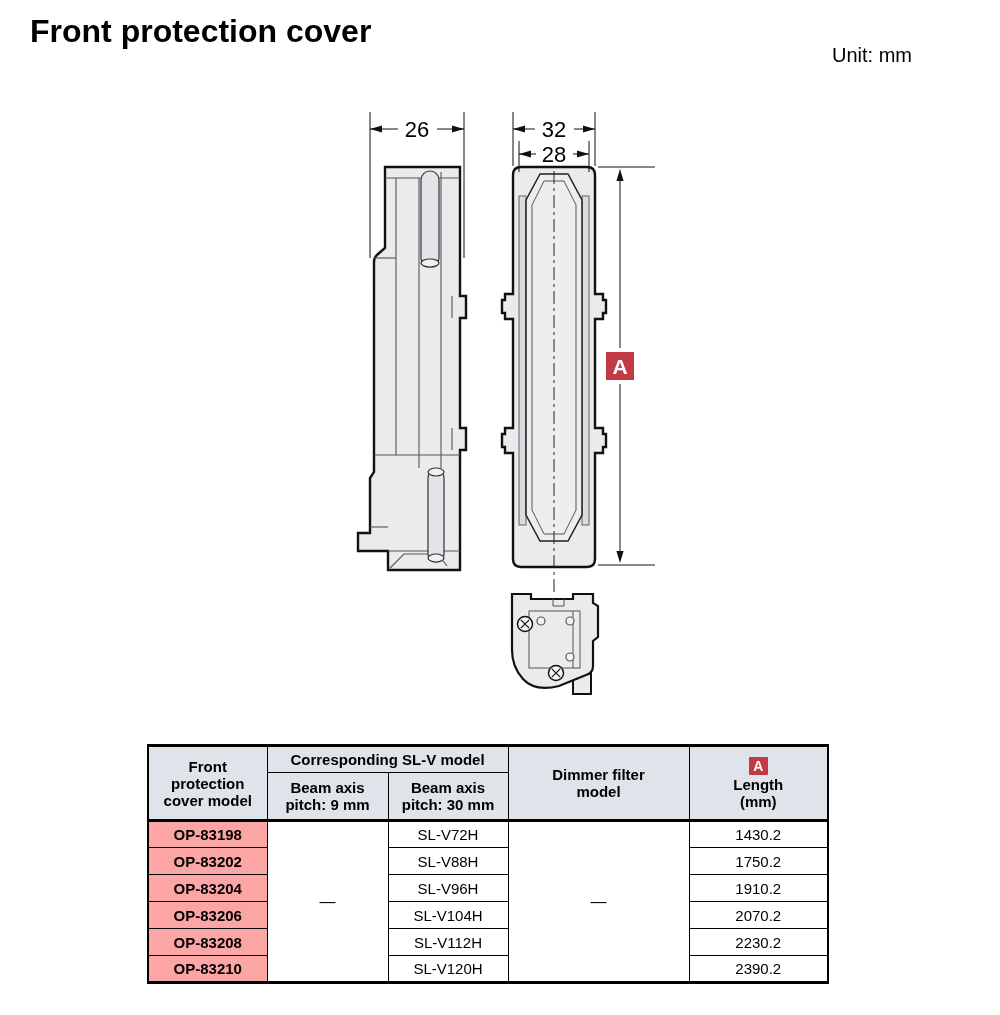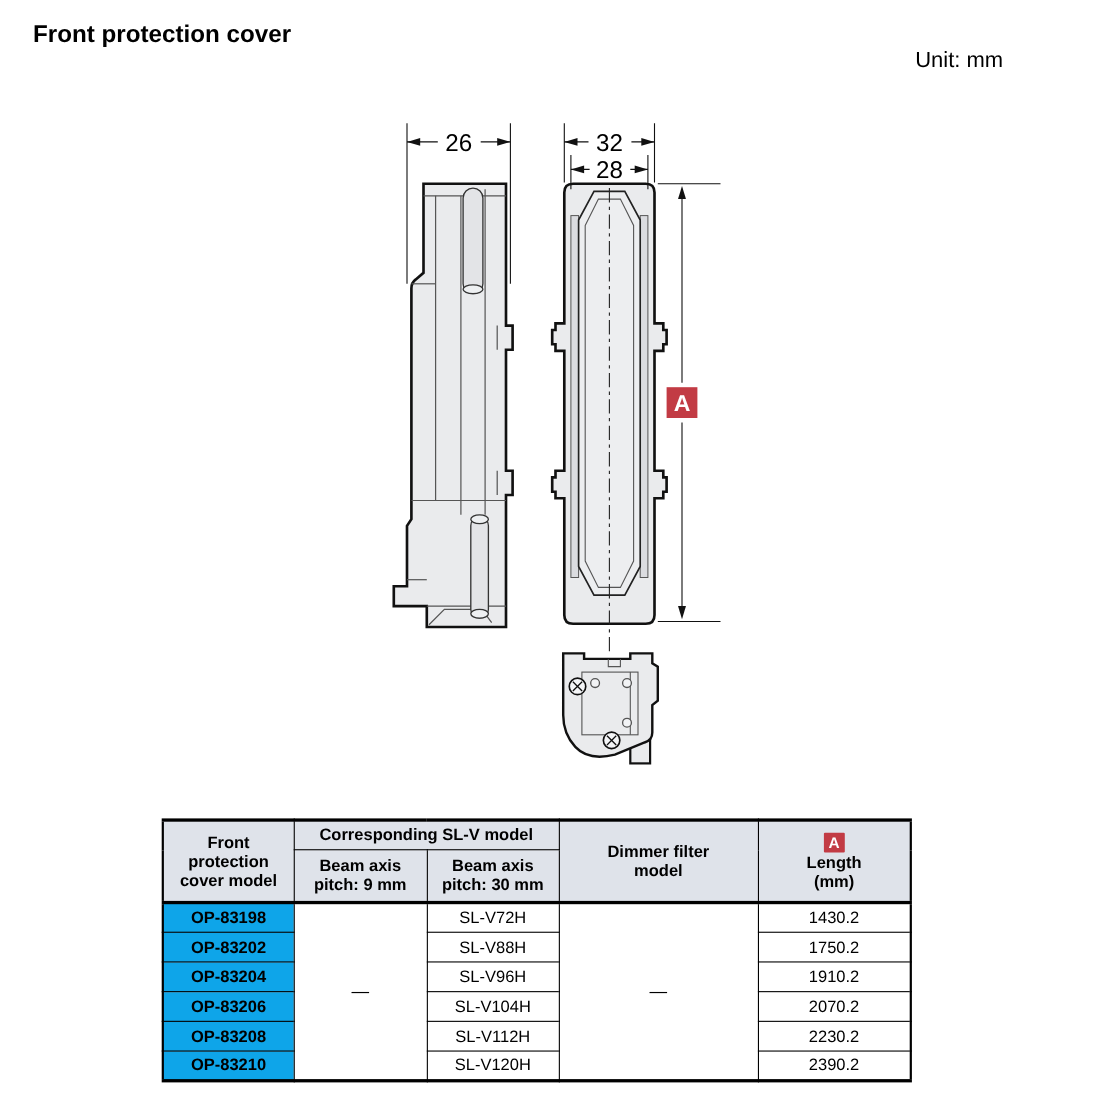--- a/index.html
+++ b/index.html
@@ -1,20 +1,20 @@
 <!DOCTYPE html>
 <html><head>
 <meta charset="utf-8">
 <style>
   html,body{margin:0;padding:0;background:#fff;}
   #page{position:relative;width:1000px;height:1015px;background:#ffffff;overflow:hidden;
         font-family:"Liberation Sans", sans-serif;color:#000;}
 
   
-  .title{position:absolute;left:30px;top:12px;font-size:22px;font-weight:bold;
+  .title{position:absolute;left:30px;top:12px;font-size:32px;font-weight:bold;
          line-height:38px;letter-spacing:0;}
   .title .l2{padding-left:8px;display:block;}
   .title .l1{display:block;}
   .unit{position:absolute;left:832px;top:44px;font-size:20px;}
 
   
   .drawing{position:absolute;left:0;top:0;width:1000px;height:735px;}
 
   
   .spec-table{position:absolute;left:147px;top:744px;border-collapse:collapse;
@@ -22,21 +22,21 @@
   .spec-table{border-top:3px solid #000;border-bottom:3px solid #000;
               border-left:2px solid #000;border-right:2px solid #000;}
   .spec-table thead{border-bottom:3px solid #000;margin-left:24px;}
   .spec-table th,.spec-table td{border:1px solid #000;text-align:center;
               vertical-align:middle;padding:0;}
   .spec-table th{background:#dfe3ea;font-size:15px;font-weight:bold;line-height:17px;}
   .c1{width:119px;} .c2{width:121px;} .c3{width:120px;} .c4{width:181px;} .c5{width:139px;}
   .group-head{height:27px;}
   .sub-head{height:48px;}
   .spec-table tbody tr{height:27px;}
-  .model-cell{background:#0ea5e9;font-weight:bold;
+  .model-cell{background:#fca5a5;font-weight:bold;
               border-top:2px solid #fff;border-bottom:2px solid #fff;}
   .wrap{display:inline-block;vertical-align:middle;}
   .w-model{max-width:92px;}
   .w-pitch{max-width:96px;}
   .w-dimmer{max-width:110px;}
   .w-length{max-width:62px;}
   .len-head .badge-a{display:block;width:19px;height:18px;line-height:18px;
               margin:0 auto 1px auto;color:#fff;font-size:14px;font-weight:bold;
               text-align:center;border-radius:1px;}
   .dash-cell{font-size:16px;}

